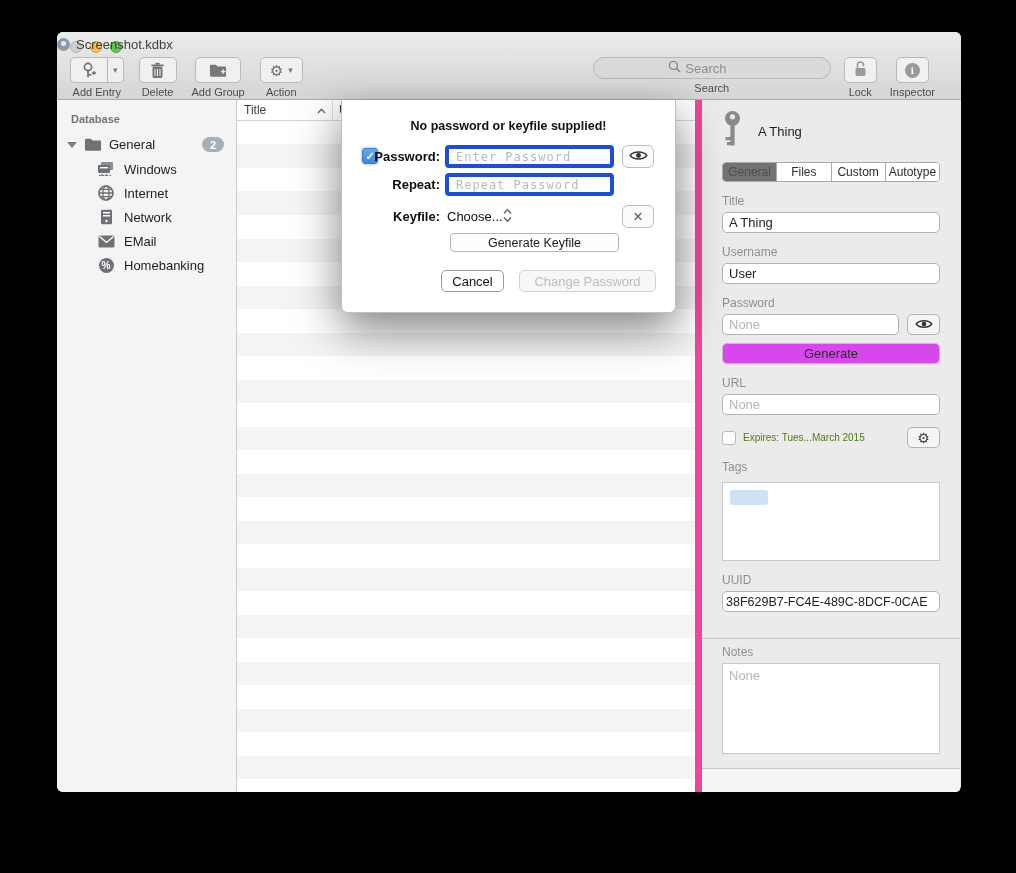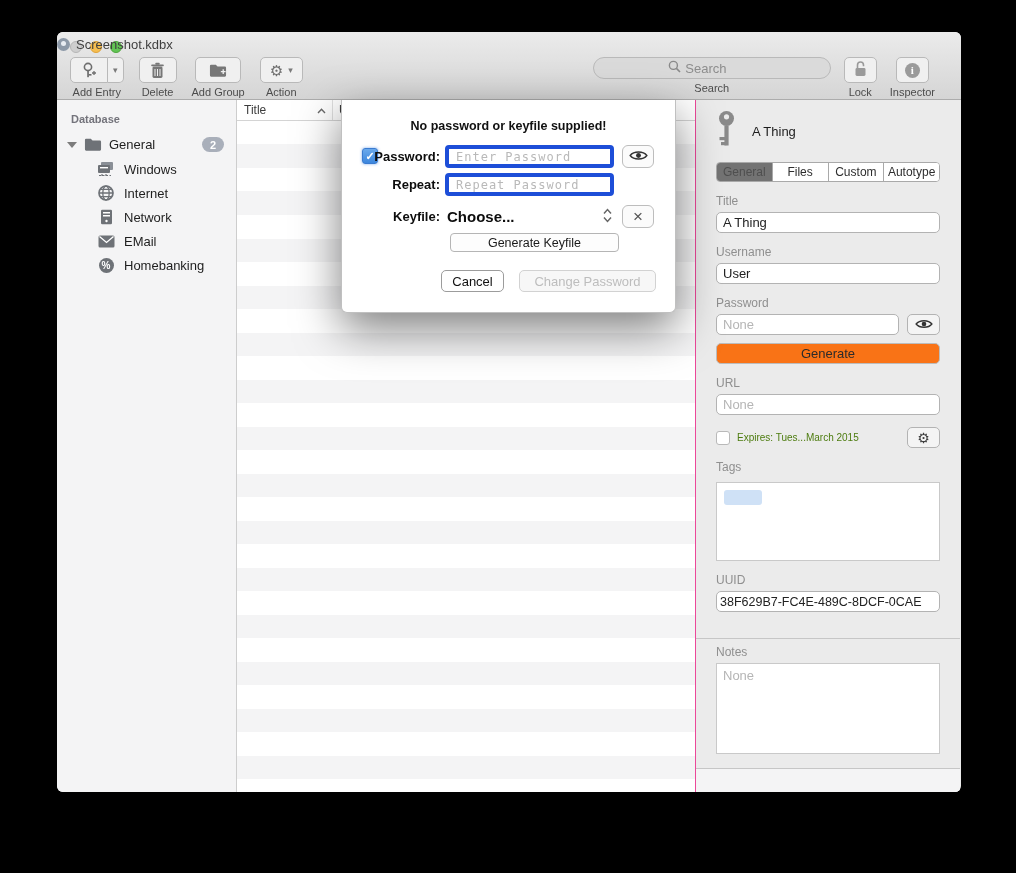--- a/index.html
+++ b/index.html
@@ -44,21 +44,21 @@
   .sq-btn { width:33px; height:26px; border:1px solid #b9b9b9; border-radius:5px; background:#f0f0f0;
             display:flex; align-items:center; justify-content:center; }
   .info-circle { width:15px; height:15px; border-radius:50%; background:#9a9a9a; color:#fff;
             font-size:11px; font-weight:bold; font-family:"Liberation Serif",serif;
             display:flex; align-items:center; justify-content:center; }
 
   
   .content { position:absolute; top:68px; left:0; right:0; bottom:0; display:flex; }
   .sidebar { width:180px; background:#f4f4f5; border-right:1px solid #cdcdcd; }
   .entry-table { width:458px; position:relative; background:#fff; }
-  .inspector { width:265px; background:#ebebeb; border-left:1px solid #ec4899;
+  .inspector { width:265px; background:#ebebeb; border-left:7px solid #ec4899;
                display:flex; flex-direction:column; padding:0 20px; overflow:hidden; }
 
   
   .side-head { margin:13px 0 7px 14px; font-size:11px; font-weight:bold; color:#73737b; }
   .side-root { display:flex; align-items:center; height:25px; padding:0 12px 0 10px; gap:7px;
                font-size:13px; color:#1e1e1e; }
   .disclosure { width:0; height:0; border-left:5px solid transparent; border-right:5px solid transparent;
                border-top:6px solid #7c7c7c; }
   .badge { margin-left:auto; min-width:22px; height:15px; border-radius:8px; background:#a9afba;
            color:#fff; font-size:11px; font-weight:bold; display:flex; align-items:center; justify-content:center; }
@@ -88,21 +88,21 @@
   .seg-item.selected { background:#737373; color:#4f4f4f; }
   .flabel { margin:12px 0 4px; font-size:12px; color:#8f8f8f; }
   .field { width:100%; height:21px; border:1px solid #b3b3b3; border-radius:5px; background:#fff;
            font-size:13px; color:#222; padding:0 6px; font-family:"Liberation Sans",sans-serif;
            white-space:nowrap; overflow:hidden; }
   .field::placeholder { color:#b5b5b5; }
   .hrow { display:flex; gap:8px; align-items:center; }
   .mini-btn { flex:0 0 33px; height:21px; border:1px solid #b3b3b3; border-radius:5px; background:#f4f4f4;
               display:flex; align-items:center; justify-content:center; }
   .wide-btn { margin-top:8px; width:100%; height:21px; border:1px solid #bcbcbc; border-radius:5px;
-              background:#f97316; font-size:13px; color:#2b2b2b;
+              background:#d946ef; font-size:13px; color:#2b2b2b;
               font-family:"Liberation Sans",sans-serif; }
   .expires-row { margin-top:12px; display:flex; align-items:center; gap:7px; }
   .cb { width:14px; height:14px; border:1px solid #b9b9b9; border-radius:3px; background:#fff; }
   .expires-text { flex:1; font-size:10px; color:#4d7c0f; white-space:nowrap; overflow:hidden; }
   .gear-glyph { font-size:14px; color:#3f3f3f; line-height:1; }
   .tags-box { margin-top:4px; height:79px; background:#fff; border:1px solid #c9c9c9; }
   .tag-pill { width:38px; height:15px; border-radius:3px; background:#cfe1f6; margin:7px; }
   .divider-full { height:1px; background:#c6c6c6; margin:26px -20px 0; }
   .notes-label { margin:6px 0 4px; font-size:12px; color:#8f8f8f; }
   .notes-box { width:100%; height:91px; background:#fff; border:1px solid #c9c9c9; resize:none;
@@ -122,22 +122,22 @@
   .dcb { position:absolute; left:20px; top:3px; width:16px; height:16px; border-radius:3px;
          background:linear-gradient(#6aa9ec,#3c86dd); border:1px solid #3a7bd0;
          color:#fff; font-size:11px; font-weight:bold; display:flex; align-items:center;
          justify-content:center; box-shadow:0 0 3px rgba(90,150,230,.8); }
   .sfield { width:169px; height:23px; border:4px solid #1d4ed8; border-radius:4px; padding:0 7px;
             font-family:"DejaVu Sans Mono",monospace; font-size:12px; color:#333; letter-spacing:1px; }
   .sfield::placeholder { color:#b9b9b9; }
   .sbtn { margin-left:8px; width:32px; height:23px; border:1px solid #bdbdbd; border-radius:6px;
           background:#fbfbfb; display:flex; align-items:center; justify-content:center; }
   .x-glyph { font-size:17px; color:#555; line-height:1; }
-  .kf-value { width:169px; display:flex; align-items:center; justify-content:space-between;
-              font-size:15px; color:#0d0d0d; padding:0 2px;font-weight:bold; }
+  .kf-value { width:169px; display:flex; align-items:center; justify-content:flex-start;
+              font-size:13px; color:#0d0d0d; padding:0 2px; }
   .genkey-btn { position:absolute; left:108px; top:133px; width:169px; height:19px;
                 border:1px solid #b5b5b5; border-radius:4px; background:#fdfdfd;
                 font-size:12.5px; color:#1a1a1a; font-family:"Liberation Sans",sans-serif; }
   .cancel-btn { position:absolute; left:99px; top:170px; width:63px; height:22px;
                 border:1px solid #9c9c9c; border-radius:5px; background:#fff;
                 font-size:13px; color:#111; font-family:"Liberation Sans",sans-serif; }
   .changepw-btn { position:absolute; left:177px; top:170px; width:137px; height:22px;
                 border:1px solid #d2d2d2; border-radius:5px; background:#f7f7f7;
                 font-size:13px; color:#bdbdbd; font-family:"Liberation Sans",sans-serif; }
 </style>

